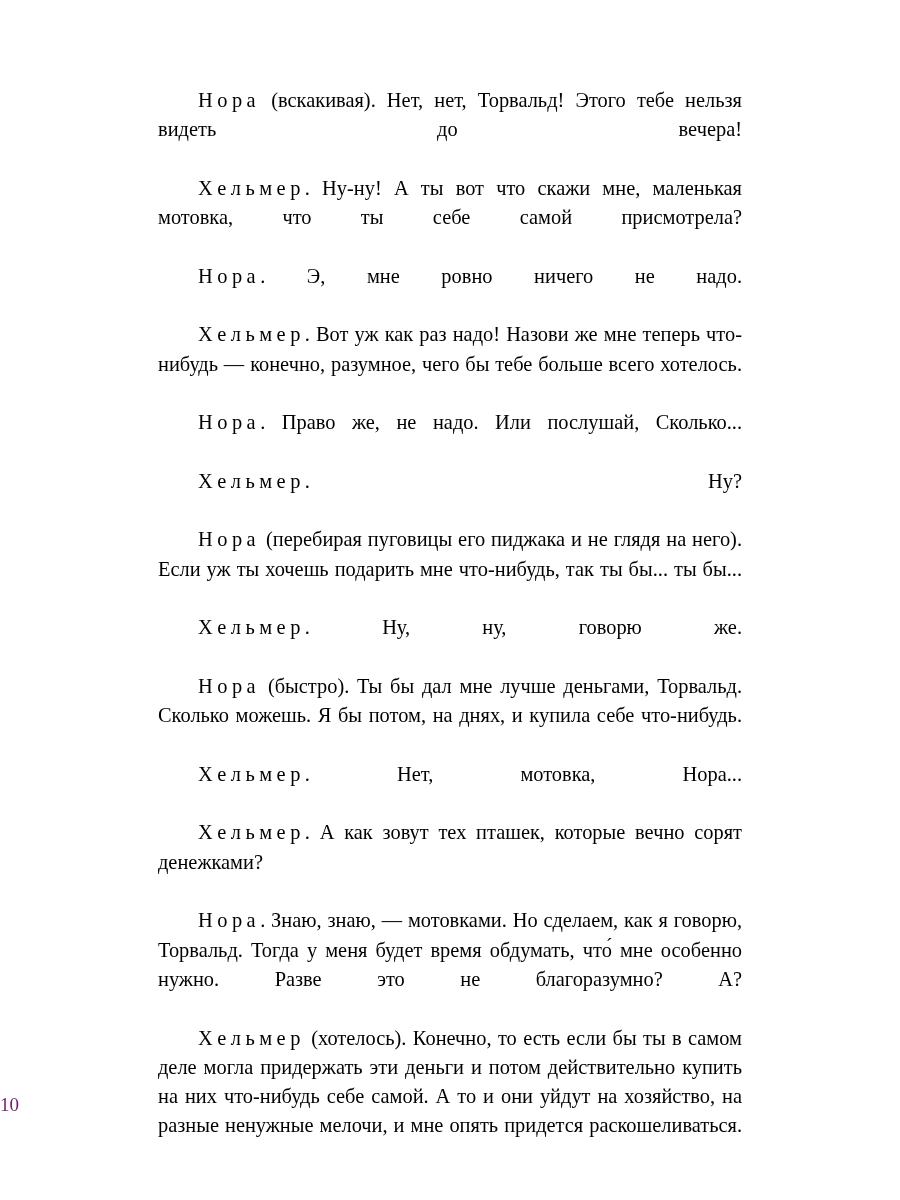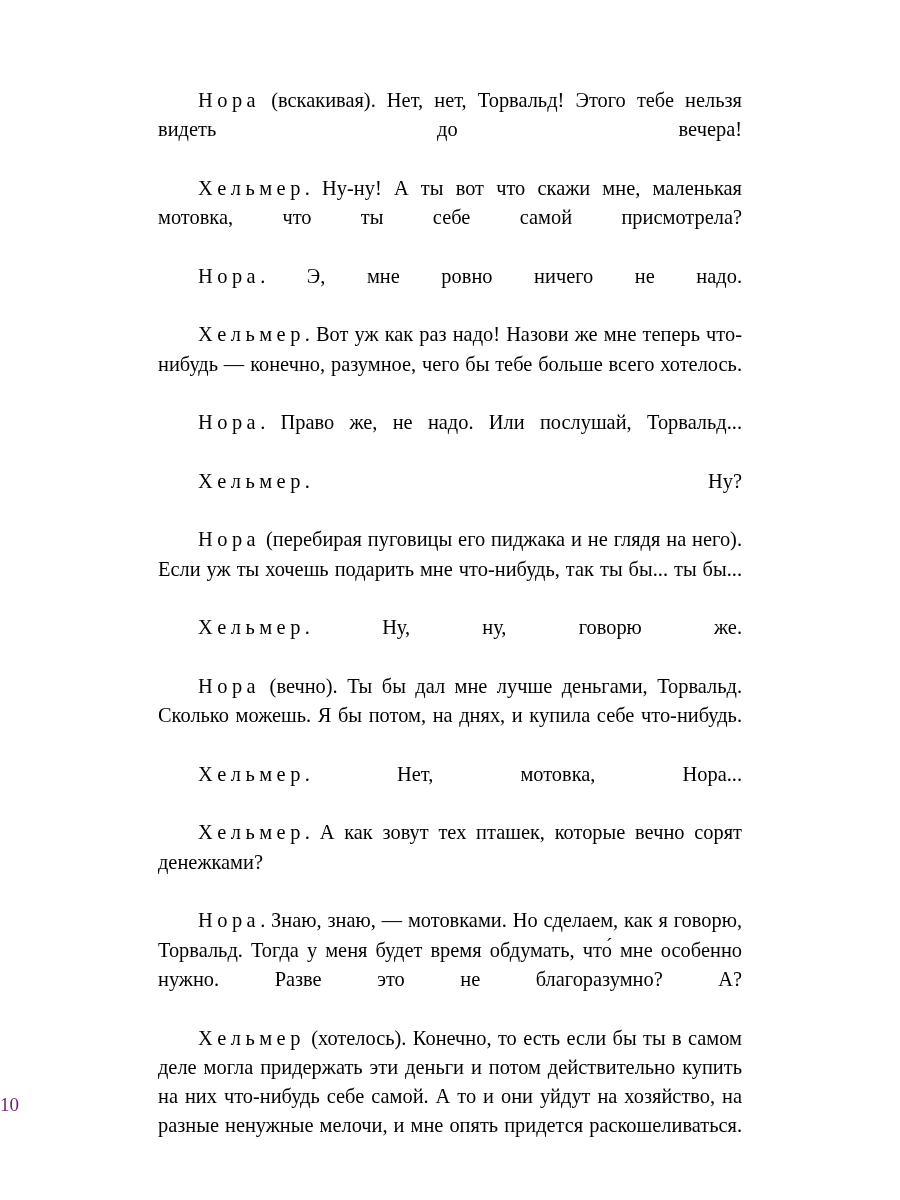--- a/index.html
+++ b/index.html
@@ -73,25 +73,25 @@
 </head>
 <body>
 
 <div class="page">
 
   <div class="text-column">
       <p class="para"><span class="speaker">Нора</span> <span class="direction">(вскакивая)</span><span>. Нет, нет, Торвальд! Этого тебе нельзя видеть до вечера!</span></p>
       <p class="para"><span class="speaker">Хельмер</span><span>. Ну-ну! А ты вот что скажи мне, маленькая мотовка, что ты себе самой присмотрела?</span></p>
       <p class="para"><span class="speaker">Нора</span><span>. Э, мне ровно ничего не надо.</span></p>
       <p class="para"><span class="speaker">Хельмер</span><span>. Вот уж как раз надо! Назови же мне теперь что-нибудь — конечно, разумное, чего бы тебе больше всего хотелось.</span></p>
-      <p class="para"><span class="speaker">Нора</span><span>. Право же, не надо. Или послушай, Торвальд...</span></p>
+      <p class="para"><span class="speaker">Нора</span><span>. Право же, не надо. Или послушай, Сколько...</span></p>
       <p class="para"><span class="speaker">Хельмер</span><span>. Ну?</span></p>
       <p class="para"><span class="speaker">Нора</span> <span class="direction">(перебирая пуговицы его пиджака и не глядя на него)</span><span>. Если уж ты хочешь подарить мне что-нибудь, так ты бы... ты бы...</span></p>
       <p class="para"><span class="speaker">Хельмер</span><span>. Ну, ну, говорю же.</span></p>
-      <p class="para"><span class="speaker">Нора</span> <span class="direction">(вечно)</span><span>. Ты бы дал мне лучше деньгами, Торвальд. Сколько можешь. Я бы потом, на днях, и купила себе что-нибудь.</span></p>
+      <p class="para"><span class="speaker">Нора</span> <span class="direction">(быстро)</span><span>. Ты бы дал мне лучше деньгами, Торвальд. Сколько можешь. Я бы потом, на днях, и купила себе что-нибудь.</span></p>
       <p class="para"><span class="speaker">Хельмер</span><span>. Нет, мотовка, Нора...</span></p>
       <p class="para"><span class="speaker">Хельмер</span><span>. А как зовут тех пташек, которые вечно сорят денежками?</span></p>
       <p class="para"><span class="speaker">Нора</span><span>. Знаю, знаю, — мотовками. Но сделаем, как я говорю, Торвальд. Тогда у меня будет время обдумать, что́ мне особенно нужно. Разве это не благоразумно? А?</span></p>
       <p class="para"><span class="speaker">Хельмер</span> <span class="direction">(хотелось)</span><span>. Конечно, то есть если бы ты в самом деле могла придержать эти деньги и потом действительно купить на них что-нибудь себе самой. А то и они уйдут на хозяйство, на разные ненужные мелочи, и мне опять придется раскошеливаться.</span></p>
     </div>
 
   <div class="page-number">10</div>
 
 </div>
 

